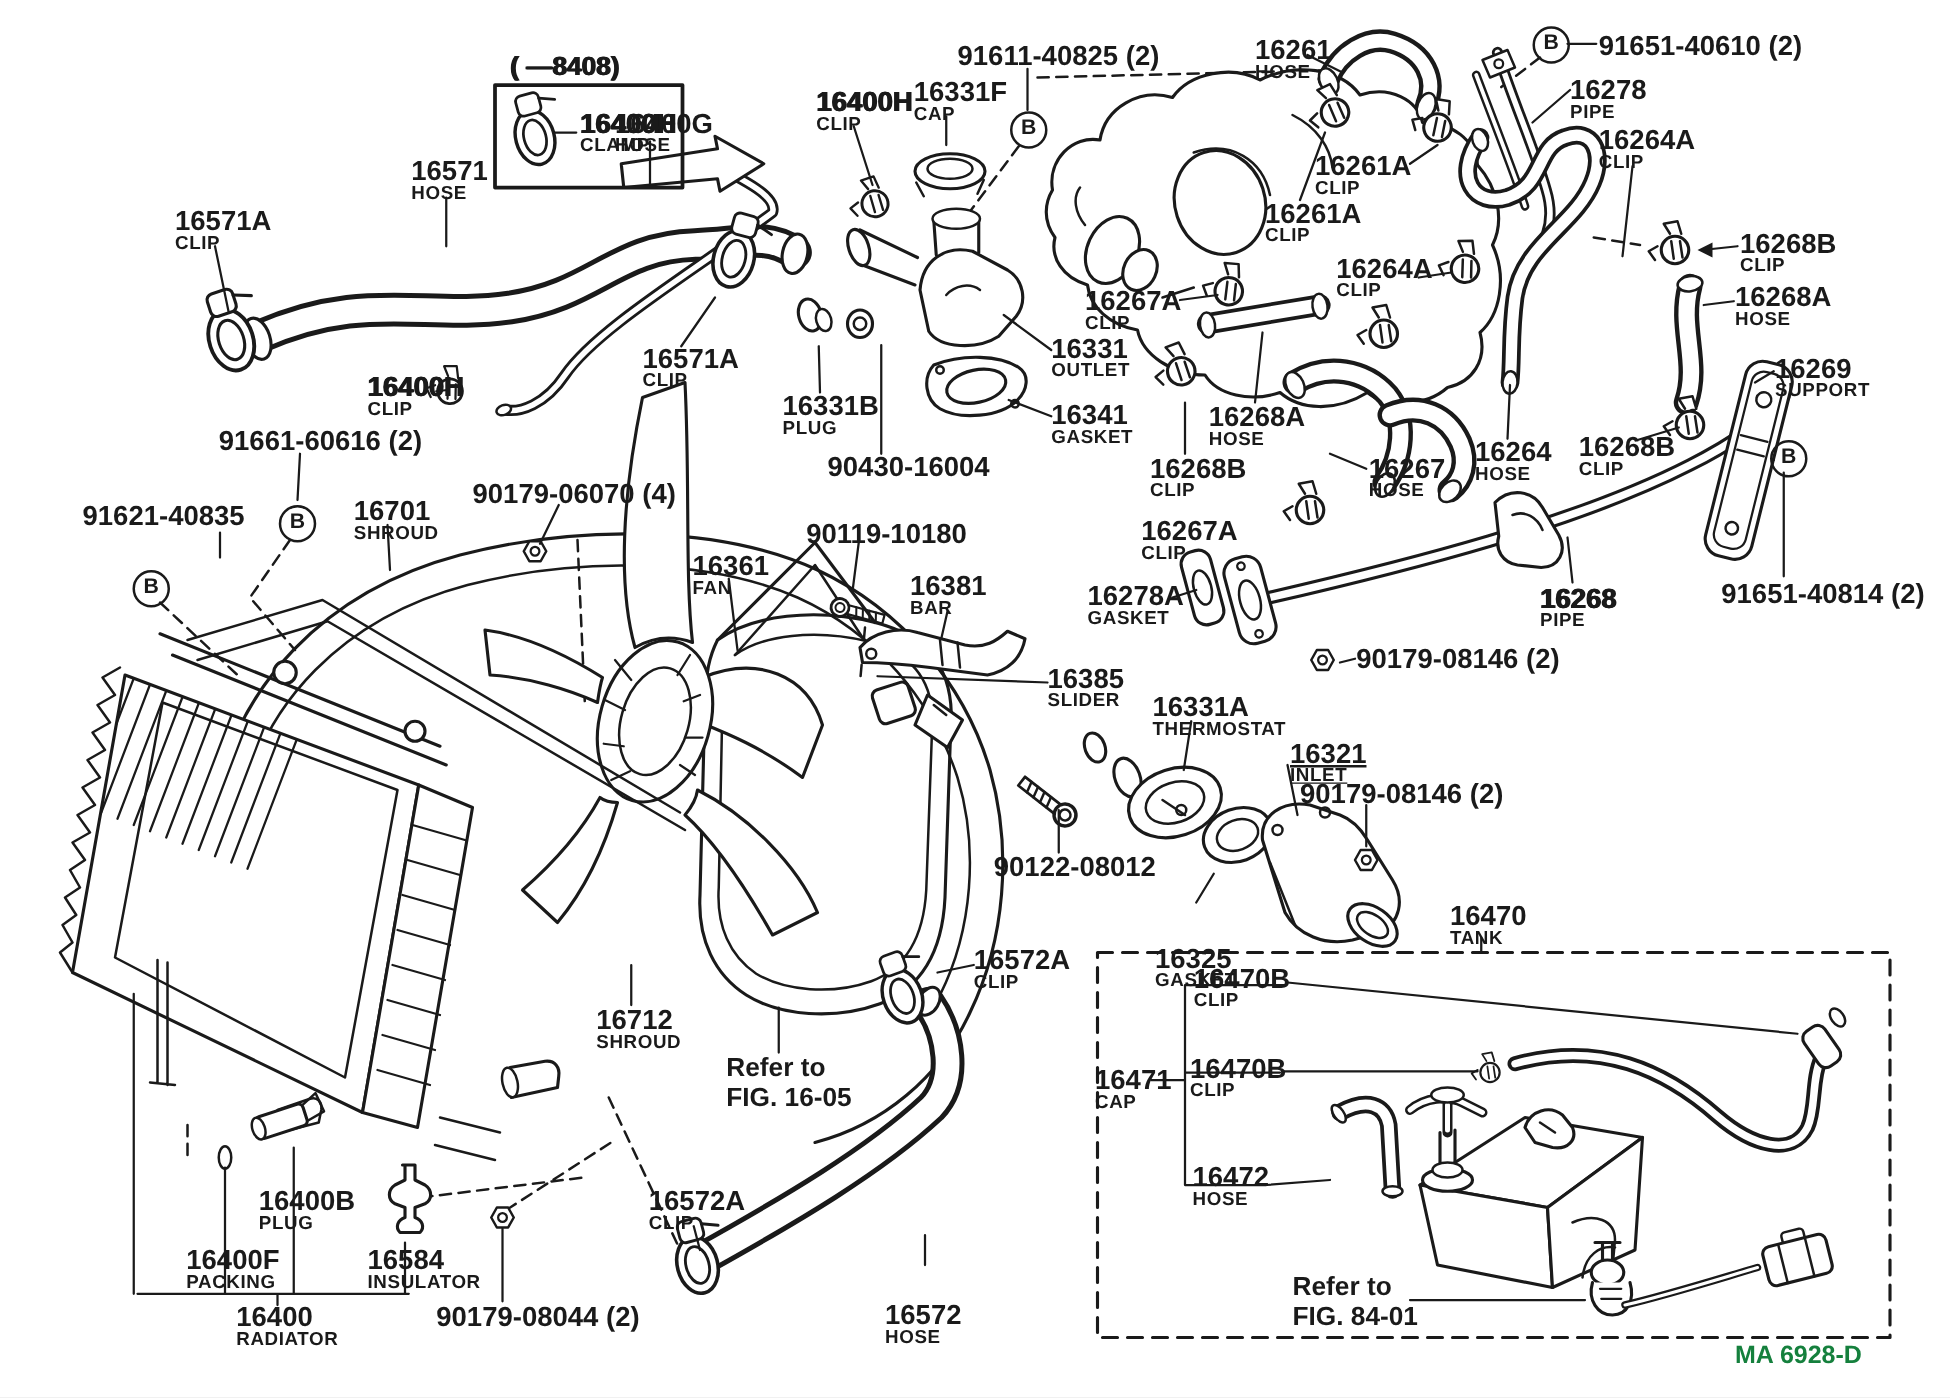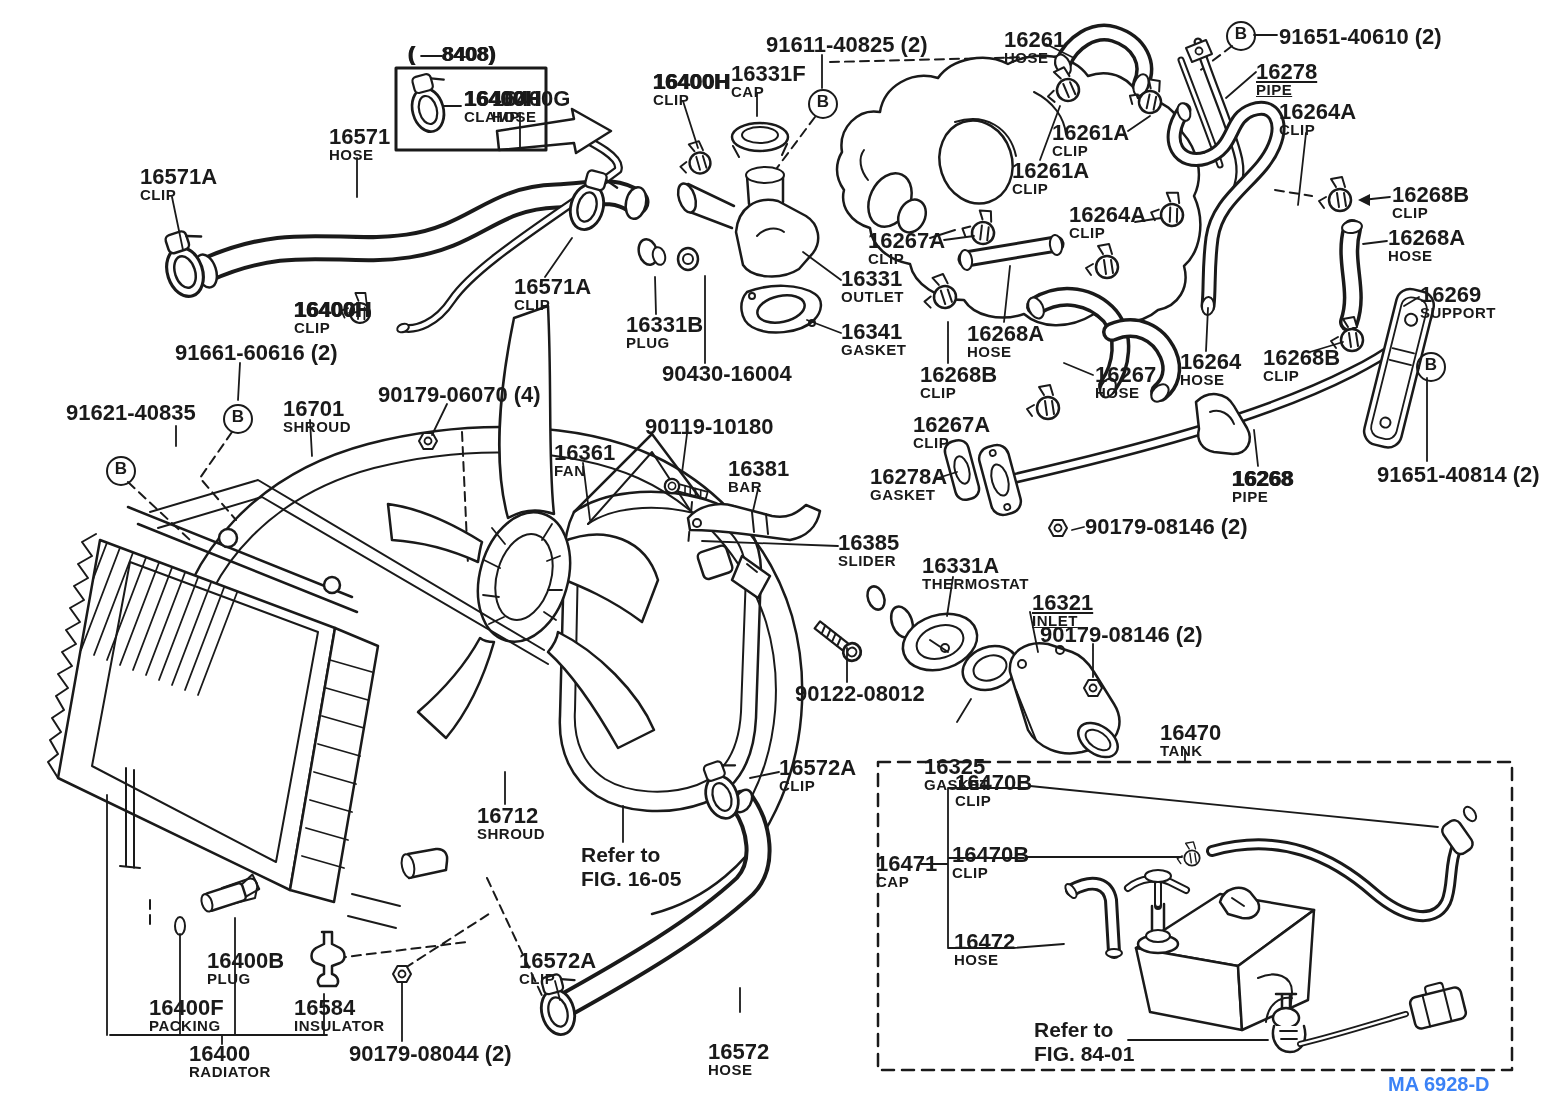--- a/index.html
+++ b/index.html
@@ -15,21 +15,21 @@
   .ho{stroke:#1a1a1a;fill:none;}
   .hi{stroke:#ffffff;fill:none;}
   .dash{stroke:#1a1a1a;fill:none;stroke-width:2;stroke-dasharray:9 6;}
   .lbl{position:absolute;color:#1a1a1a;font-weight:bold;white-space:pre-line;z-index:5;}
   .lbl .num{font-size:22px;line-height:21px;letter-spacing:0px;}
   .lbl .sub{font-size:15px;line-height:15px;letter-spacing:0.5px;}
   .lbl.note .num{font-size:21px;line-height:24px;}
   .lbl.hv .num{text-shadow:0.7px 0 0 #1a1a1a,-0.4px 0 0 #1a1a1a;}
   .callout{position:absolute;width:26px;height:26px;border:2.5px solid #1a1a1a;border-radius:50%;
            color:#1a1a1a;font-weight:bold;font-size:17px;line-height:22px;text-align:center;z-index:5;}
-  .doccode{position:absolute;color:#3b82f6;font-weight:bold;font-size:20px;z-index:5;}
+  .doccode{position:absolute;color:#15803d;font-weight:bold;font-size:20px;z-index:5;}
 </style>
 </head>
 <body>
 
 <div class="canvas">
 
 <svg width="1560" height="1118" viewBox="0 0 1560 1118">
   <defs>
     <g id="clip">
       <circle r="11" class="w"></circle>
@@ -342,21 +342,21 @@
       <div class="lbl" style="left: 140px; top: 166px;"><div class="num">16571A</div><div class="sub">CLIP</div></div>
       <div class="lbl" style="left: 329px; top: 126px;"><div class="num">16571</div><div class="sub">HOSE</div></div>
       <div class="lbl note hv" style="left: 390px; top: 42px; margin-left: 18px;"><div class="num">(  ―8408)</div></div>
       <div class="lbl hv" style="left: 464px; top: 88px;"><div class="num">16400H</div><div class="sub">CLAMP</div></div>
       <div class="lbl" style="left: 492px; top: 88px;"><div class="num">16400G</div><div class="sub">HOSE</div></div>
       <div class="lbl hv" style="left: 653px; top: 71px;"><div class="num">16400H</div><div class="sub">CLIP</div></div>
       <div class="lbl" style="left: 731px; top: 63px;"><div class="num">16331F</div><div class="sub">CAP</div></div>
       <div class="lbl" style="left: 766px; top: 34px;"><div class="num">91611-40825 (2)</div></div>
       <div class="lbl" style="left: 1004px; top: 29px;"><div class="num">16261</div><div class="sub">HOSE</div></div>
       <div class="lbl" style="left: 1279px; top: 26px;"><div class="num">91651-40610 (2)</div></div>
-      <div class="lbl" style="left: 1256px; top: 61px; text-decoration: underline;"><div class="num">16278</div><div class="sub">PIPE</div></div>
+      <div class="lbl" style="left: 1256px; top: 61px;"><div class="num">16278</div><div class="sub">PIPE</div></div>
       <div class="lbl" style="left: 1279px; top: 101px;"><div class="num">16264A</div><div class="sub">CLIP</div></div>
       <div class="lbl" style="left: 1052px; top: 122px;"><div class="num">16261A</div><div class="sub">CLIP</div></div>
       <div class="lbl" style="left: 1012px; top: 160px;"><div class="num">16261A</div><div class="sub">CLIP</div></div>
       <div class="lbl" style="left: 1069px; top: 204px;"><div class="num">16264A</div><div class="sub">CLIP</div></div>
       <div class="lbl" style="left: 868px; top: 230px;"><div class="num">16267A</div><div class="sub">CLIP</div></div>
       <div class="lbl" style="left: 1392px; top: 184px;"><div class="num">16268B</div><div class="sub">CLIP</div></div>
       <div class="lbl" style="left: 1388px; top: 227px;"><div class="num">16268A</div><div class="sub">HOSE</div></div>
       <div class="lbl" style="left: 1420px; top: 284px;"><div class="num">16269</div><div class="sub">SUPPORT</div></div>
       <div class="lbl" style="left: 841px; top: 268px;"><div class="num">16331</div><div class="sub">OUTLET</div></div>
       <div class="lbl" style="left: 841px; top: 321px;"><div class="num">16341</div><div class="sub">GASKET</div></div>

